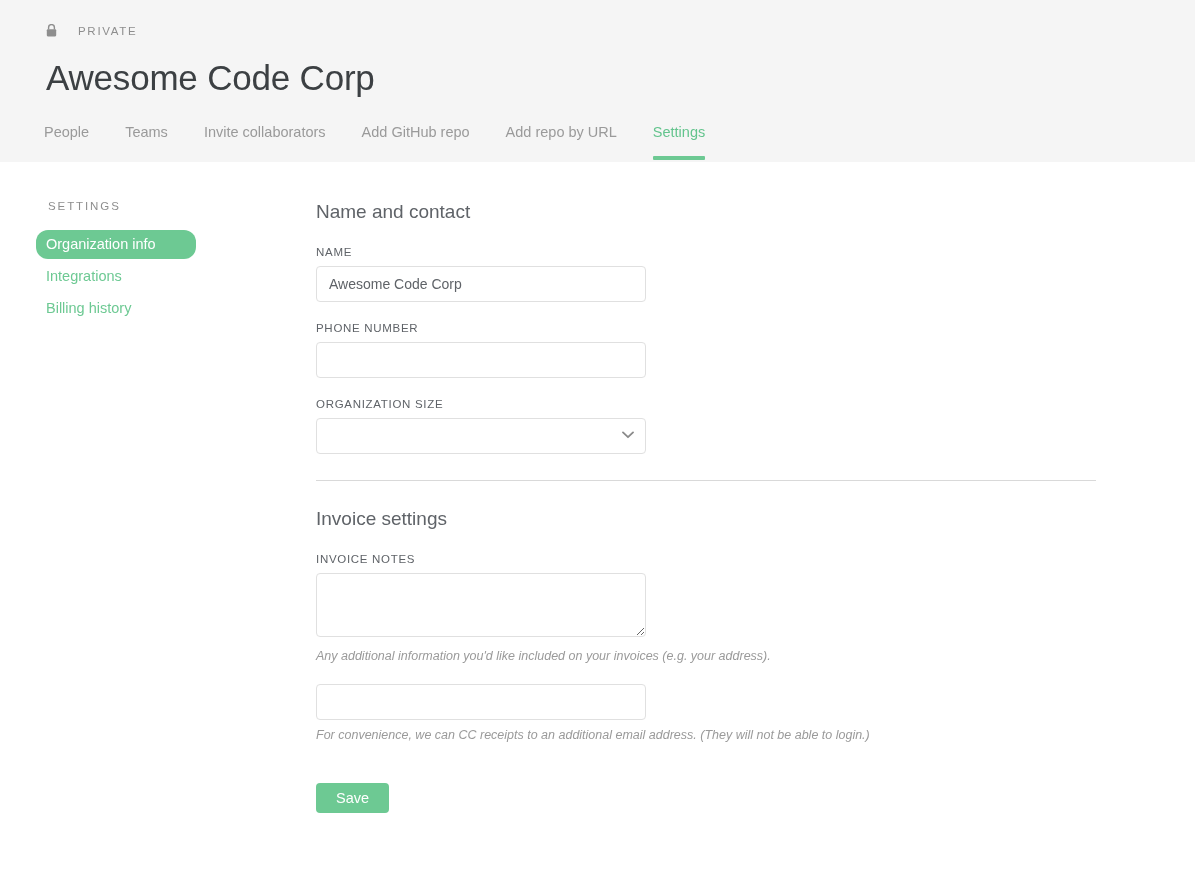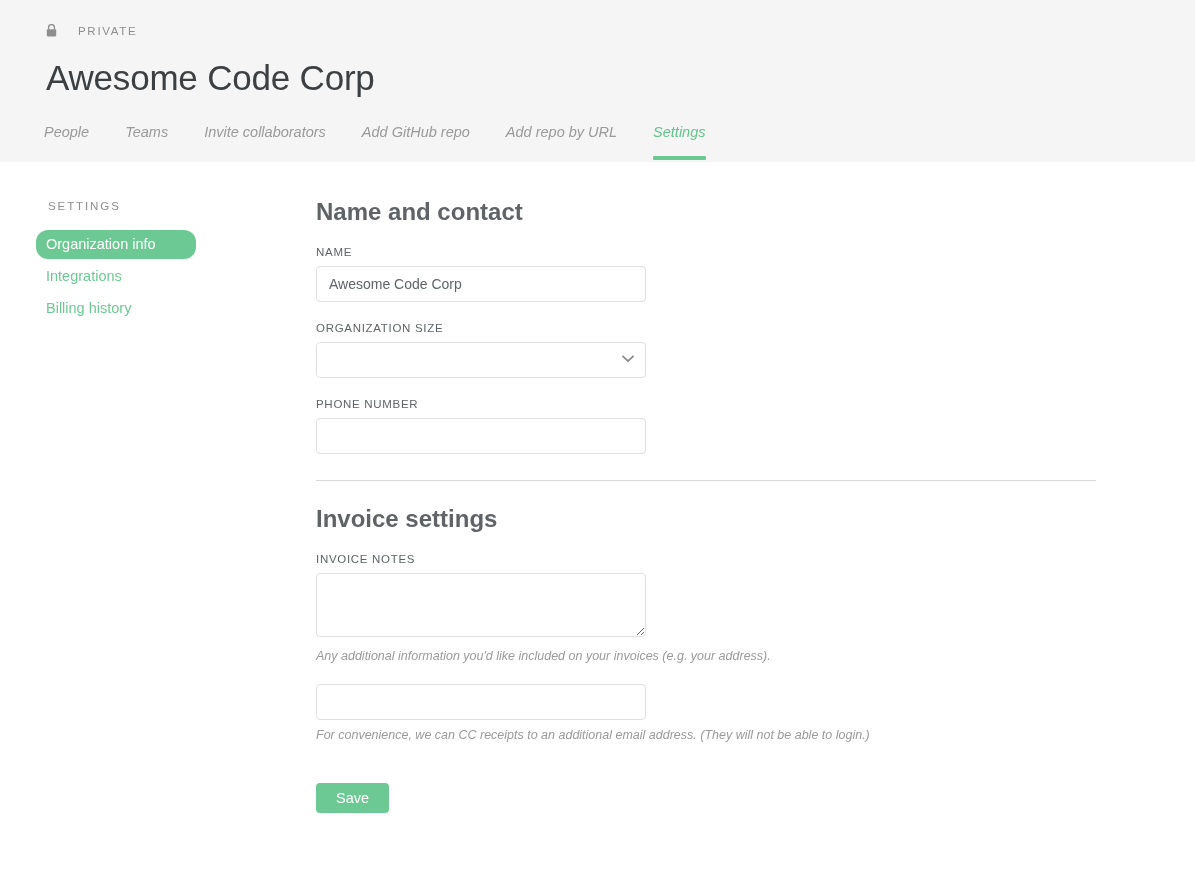--- a/index.html
+++ b/index.html
@@ -28,21 +28,21 @@
     font-size: 11.5px; letter-spacing: 1.7px;
     color: #8e8e8e; font-weight: 400;
   }
   .org-title {
     position: absolute; left: 46px; top: 55px;
     font-size: 35px; font-weight: 300; color: #3c4043;
     letter-spacing: -0.2px; line-height: 46px; margin: 0;
   }
   .tabs {
     position: absolute; left: 44px; top: 120px;
-    display: flex; align-items: flex-start; gap: 0; font-style: italic;
+    display: flex; align-items: flex-start; gap: 0;
   }
   .tab {
     position: relative;
     padding: 4px 0 20px 0;
     margin-right: 36px;
     font-size: 14.5px;
     color: #9a9a9a;
     cursor: pointer;
     white-space: nowrap;
     text-decoration: none;
@@ -82,21 +82,21 @@
   
   .main {
     position: absolute; left: 316px; top: 200px;
     width: 790px;
   }
   h1.section-title {
     font-size: 27px; font-weight: 300; color: #3c4043;
     margin: 0 0 28px 0; line-height: 34px;
   }
   h2.sub-title {
-    font-size: 24px; font-weight: 700; color: #5f6368;
+    font-size: 19px; font-weight: 400; color: #5f6368;
     margin: 0 0 22px 0; line-height: 24px;
   }
   .field { margin-bottom: 20px; }
   .field-label {
     display: block;
     font-size: 11.5px; letter-spacing: 0.7px;
     color: #5f6368; margin-bottom: 8px;
   }
   .text-input, .select-input, .textarea-input {
     width: 330px;
@@ -183,35 +183,35 @@
 
     <section>
       <h2 class="sub-title">Name and contact</h2>
 
       <div class="field">
         <label class="field-label">NAME</label>
         <input class="text-input" type="text" value="Awesome Code Corp" style="">
       </div>
 
       <div class="field">
+        <label class="field-label">PHONE NUMBER</label>
+        <input class="text-input" type="text" value="" style="">
+      </div>
+
+      <div class="field">
         <label class="field-label">ORGANIZATION SIZE</label>
         <div class="select-wrap">
           <select class="select-input">
             <option></option>
           </select>
           <svg class="chev" viewBox="0 0 12 8">
             <path d="M1 1.4L6 6.2L11 1.4" fill="none" stroke="#8a8a8a" stroke-width="1.8" stroke-linecap="round" stroke-linejoin="round"></path>
           </svg>
         </div>
       </div>
-
-      <div class="field">
-        <label class="field-label">PHONE NUMBER</label>
-        <input class="text-input" type="text" value="" style="">
-      </div>
     </section>
 
     <div class="divider"></div>
 
     <section>
       <h2 class="sub-title">Invoice settings</h2>
 
       <div class="field">
         <label class="field-label">INVOICE NOTES</label>
         <textarea class="textarea-input" style=""></textarea>

